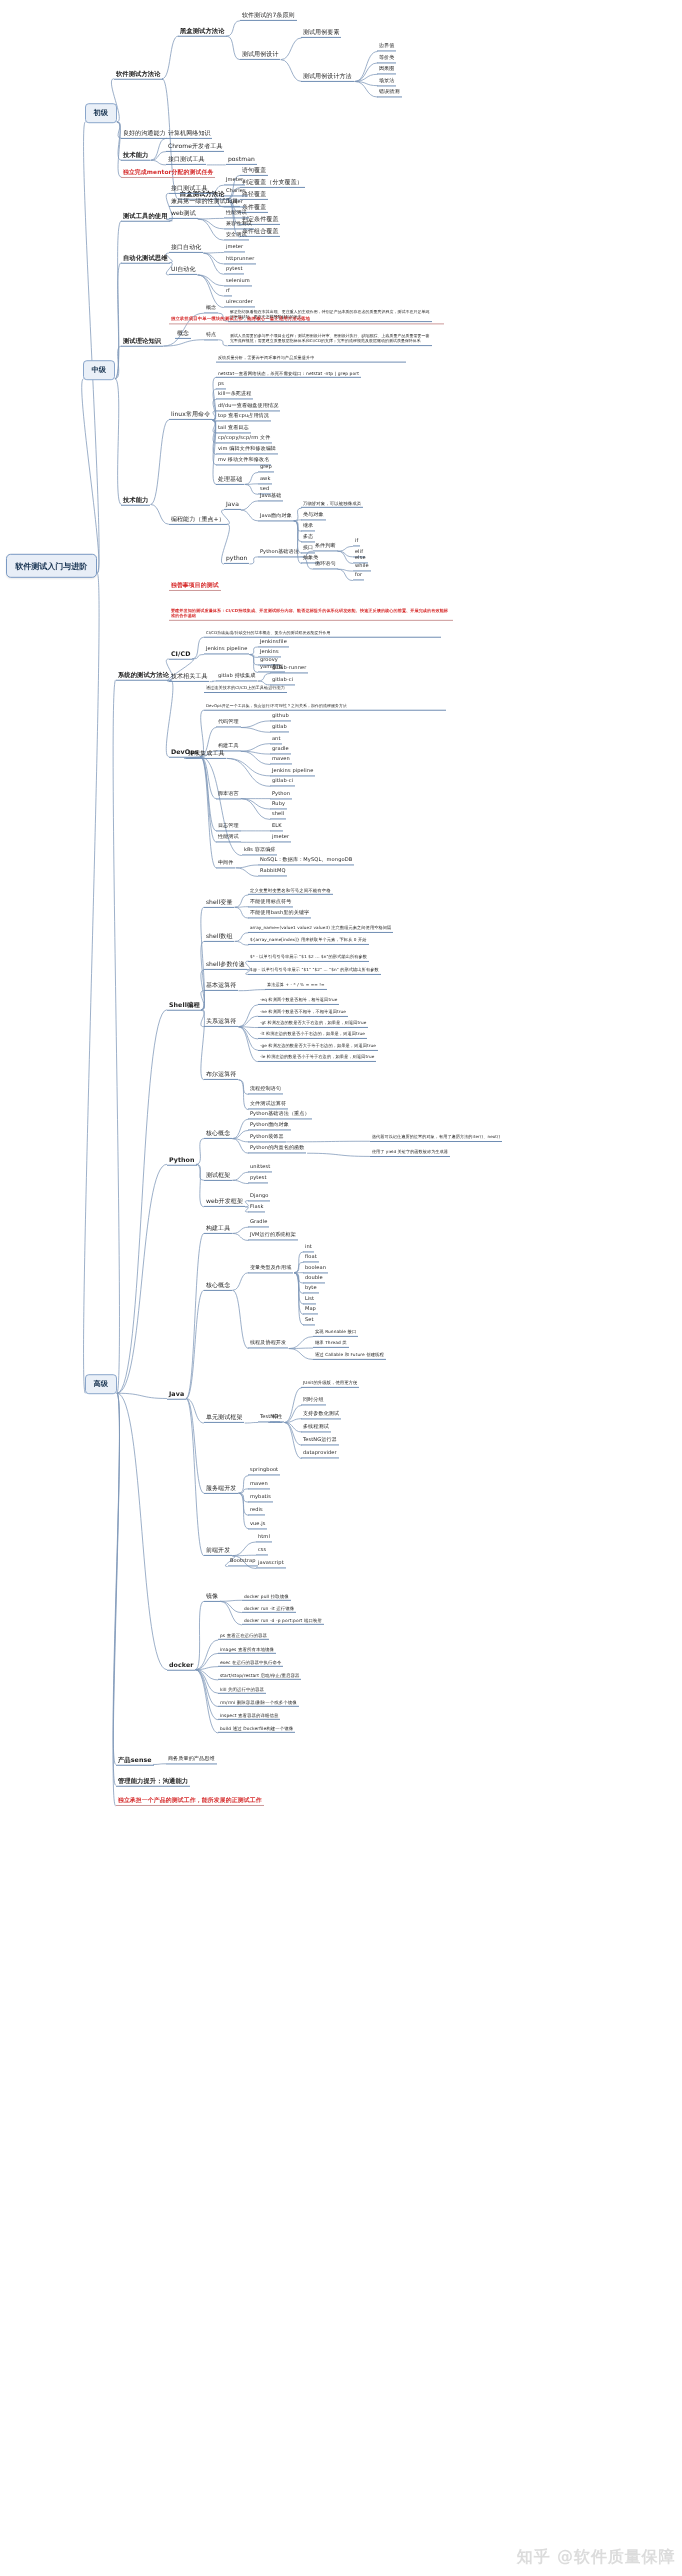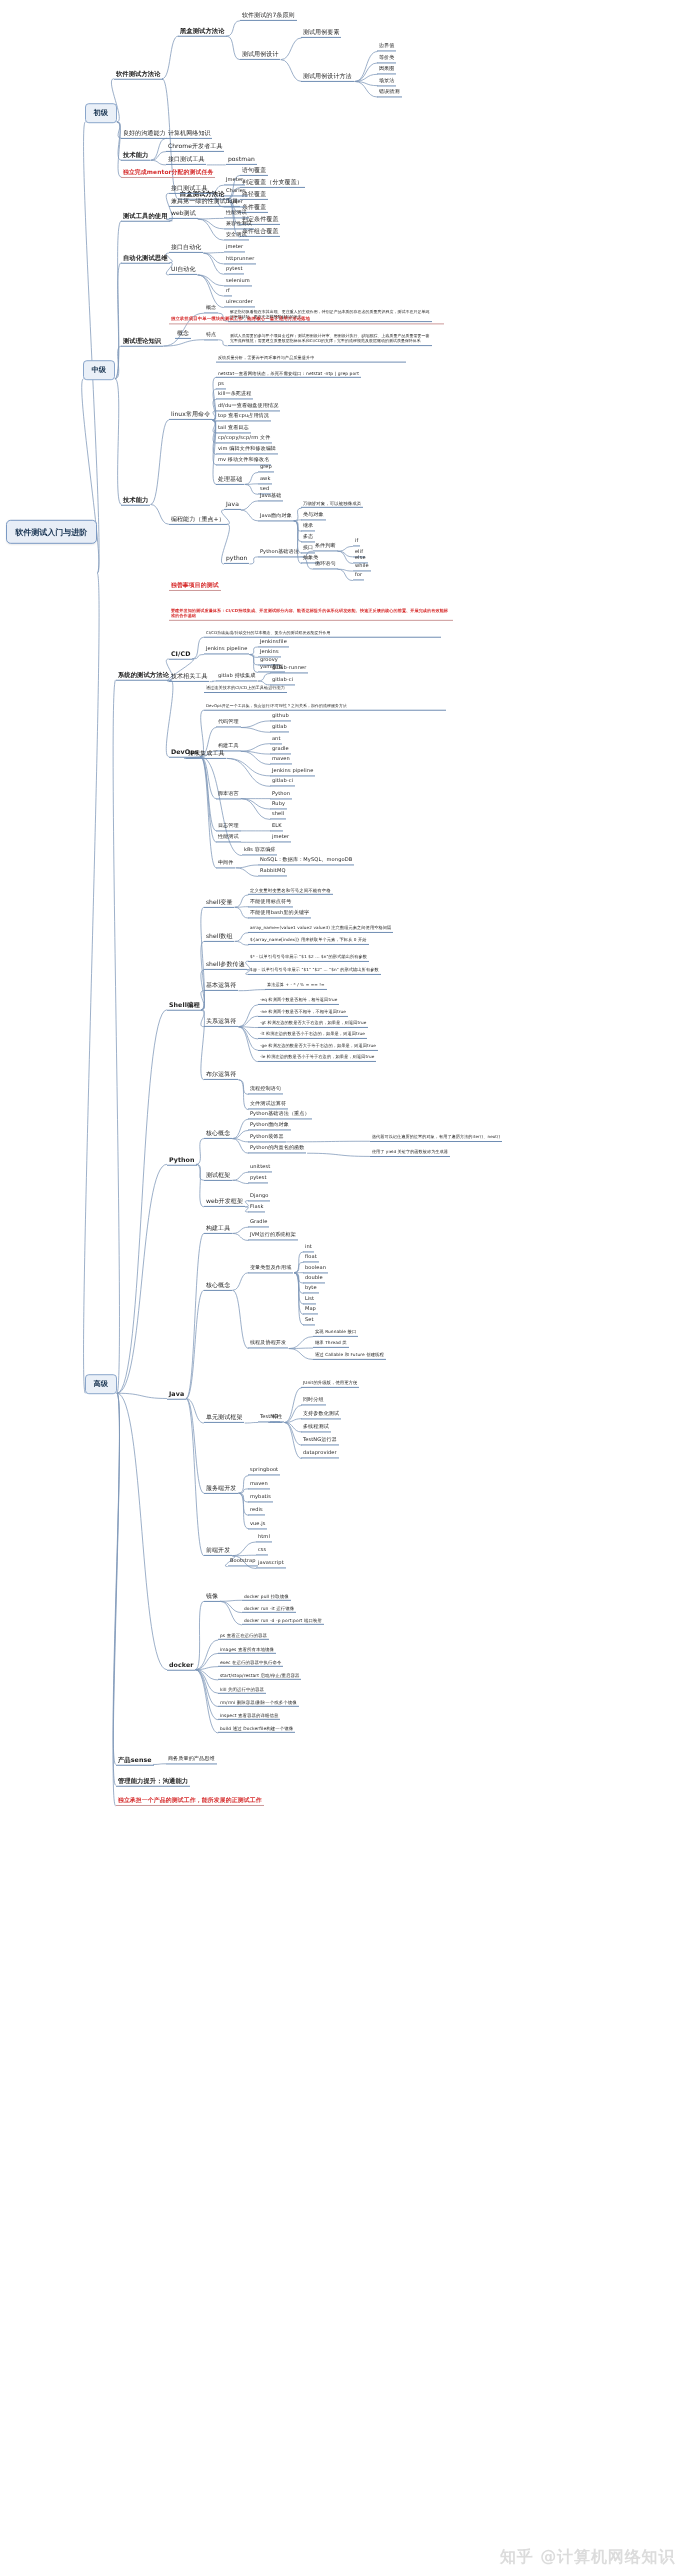--- a/index.html
+++ b/index.html
@@ -277,21 +277,21 @@
       <path d="M 205.703125 1761.0390625 C 219.06640625 1761.0390625, 216.63671875 1757.890625, 230 1757.890625" fill="none" stroke="#7d97b8" stroke-width="0.8"></path>
       <path d="M 205.703125 1761.0390625 C 219.06640625 1761.0390625, 216.63671875 1771.890625, 230 1771.890625" fill="none" stroke="#7d97b8" stroke-width="0.8"></path>
       <path d="M 205.703125 1761.0390625 C 219.06640625 1761.0390625, 216.63671875 1785.890625, 230 1785.890625" fill="none" stroke="#7d97b8" stroke-width="0.8"></path>
       <path d="M 205.703125 1761.0390625 C 219.06640625 1761.0390625, 216.63671875 1799.890625, 230 1799.890625" fill="none" stroke="#7d97b8" stroke-width="0.8"></path>
       <path d="M 205.703125 1761.0390625 C 219.06640625 1761.0390625, 216.63671875 1813.890625, 230 1813.890625" fill="none" stroke="#7d97b8" stroke-width="0.8"></path>
       <path d="M 205.703125 1761.0390625 C 219.06640625 1761.0390625, 216.63671875 1827.890625, 230 1827.890625" fill="none" stroke="#7d97b8" stroke-width="0.8"></path>
       <path d="M 161.390625 1861.0390625 C 171.390625 1861.0390625, 165 1860.3515625, 175 1860.3515625" fill="none" stroke="#7d97b8" stroke-width="0.8"></path>
       <path d="M 123.1875 1469.5 C 133.1875 1469.5, 112 1904.8125, 122 1904.8125" fill="none" stroke="#7d97b8" stroke-width="0.8"></path>
     </svg>
 
-  <div class="root" id="root-node" style="left:5.7px; top:532px;">软件测试入门与进阶</div>
+  <div class="root" id="root-node" style="left:5.7px; top:566px;">软件测试入门与进阶</div>
 
   <div class="lvl" id="lvl-beginner" style="left:85px; top:113px;">初级</div>
   <div class="lvl" id="lvl-intermediate" style="left:83px; top:370px;">中级</div>
   <div class="lvl" id="lvl-advanced" style="left:85px; top:1384px;">高级</div>
 
   <div class="node b1" style="left:114px; top:74px;">软件测试方法论</div>
 
   <div class="node b1" style="left:178px; top:31px;">黑盒测试方法论</div>
   <div class="node b2" style="left:240px; top:16px;">软件测试的7条原则</div>
   <div class="node b2" style="left:240px; top:55px;">测试用例设计</div>
@@ -541,15 +541,15 @@
   <div class="node tiny" style="left:218px; top:1690px; font-size:4.4px;">kill 关闭运行中的容器</div>
   <div class="node tiny" style="left:218px; top:1703px; font-size:4.4px;">rm/rmi 删除容器/删除一个或多个镜像</div>
   <div class="node tiny" style="left:218px; top:1716px; font-size:4.4px;">inspect 查看容器的详细信息</div>
   <div class="node tiny" style="left:218px; top:1729px; font-size:4.4px;">build 通过 Dockerfile构建一个镜像</div>
 
   <div class="node b1" style="left:116px; top:1760px;">产品sense</div>
   <div class="node tiny" style="left:166px; top:1760px;">商务质量的产品思维</div>
   <div class="node b1" style="left:116px; top:1781px;">管理能力提升：沟通能力</div>
   <div class="node red" style="left:116px; top:1801px;">独立承担一个产品的测试工作，能所发展的正测试工作</div>
 
-  <div class="watermark">知乎 @计算机网络知识</div>
+  <div class="watermark">知乎 @软件质量保障</div>
 </div>
 
 
 </body></html>

